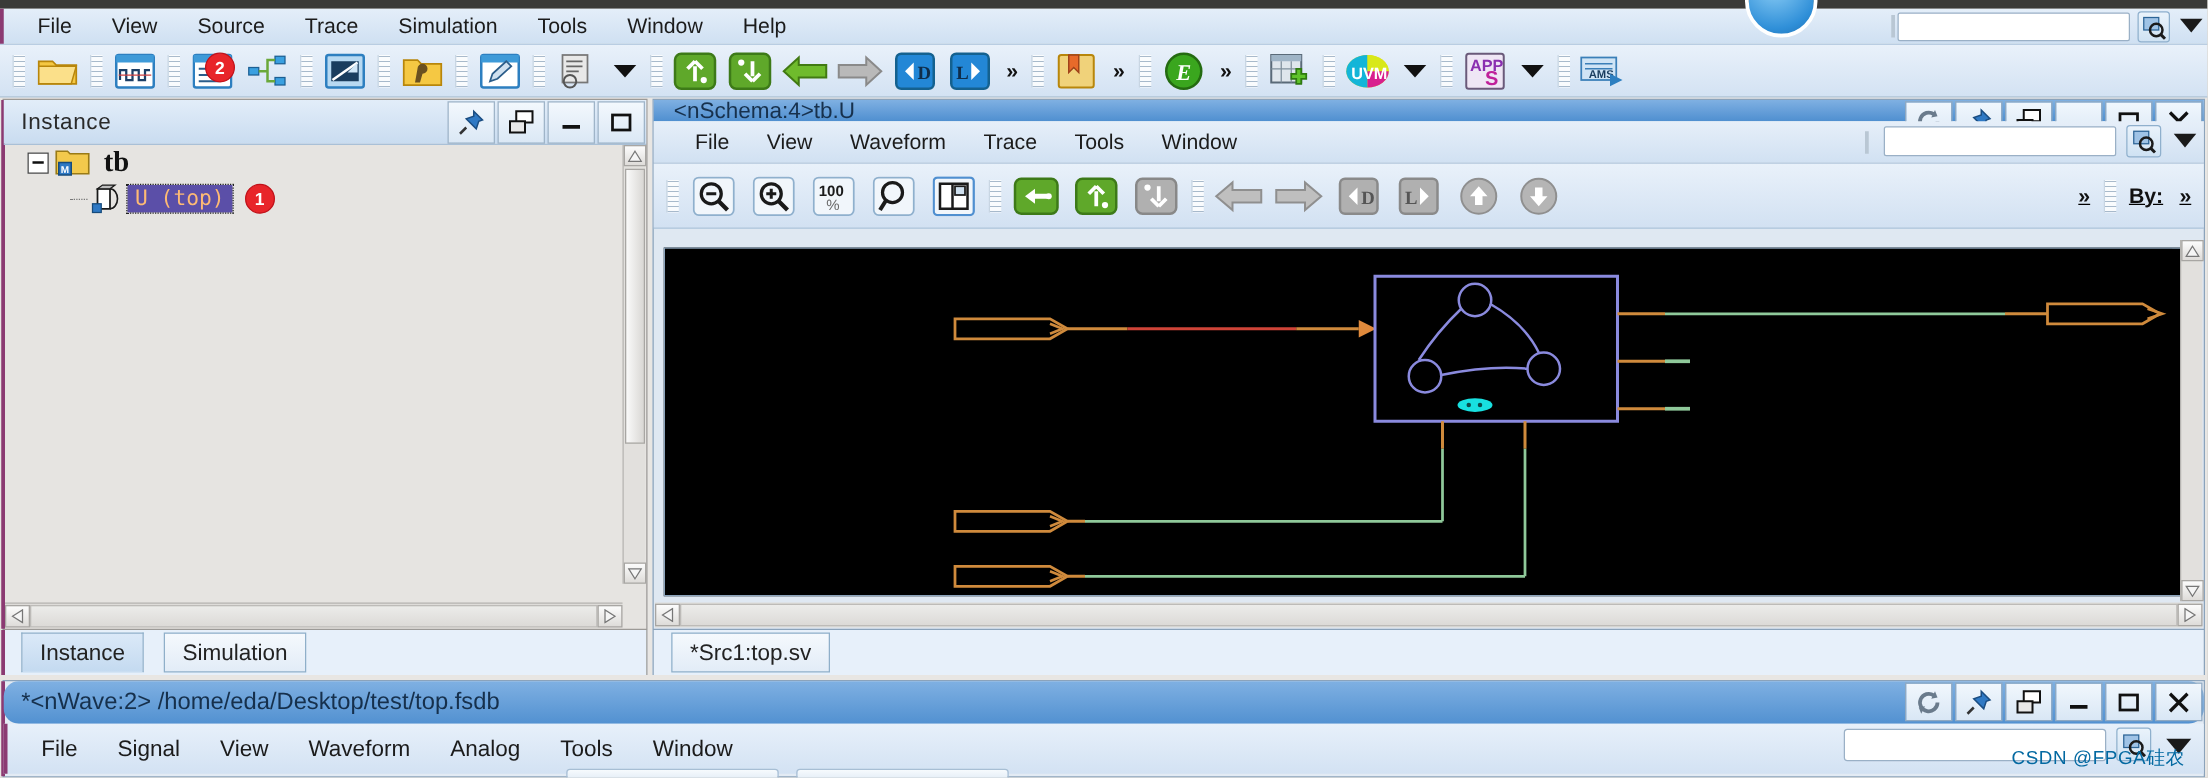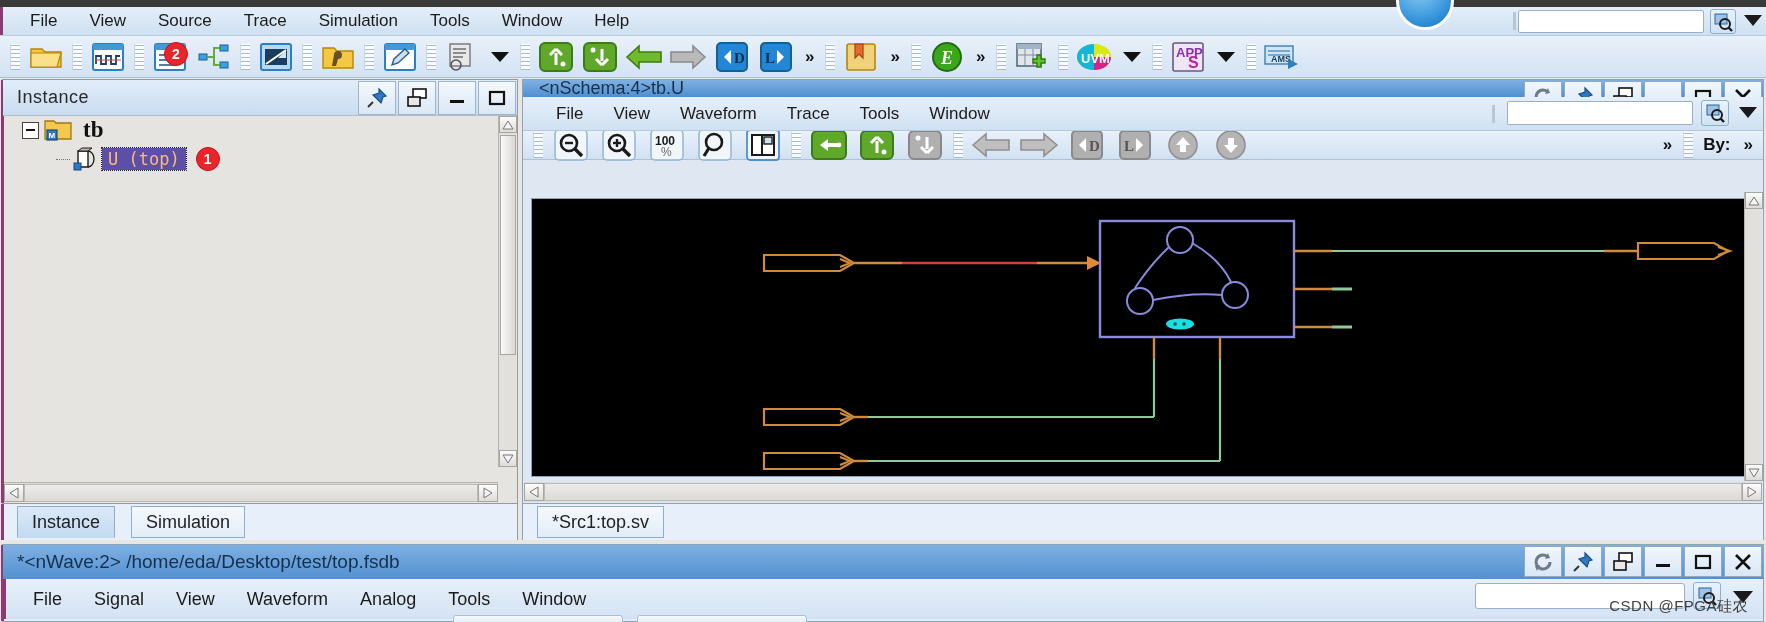--- a/index.html
+++ b/index.html
@@ -124,58 +124,58 @@
      display:flex;align-items:center; padding-left:16px; position:relative;}
   .win-title .wt { font-size:18px; color:#17314d; font-weight:normal; }
   .win-ctrls{ position:absolute; right:0; top:0; height:33px; display:flex;}
   .wc{ width:38px;height:31px;margin:1px;border:1px solid #8fa9c2;
      background:linear-gradient(#f1f7fd,#d9e7f5); display:flex;align-items:center;justify-content:center;}
 
   .sub-menubar{ height:34px; background:linear-gradient(#e6eff9,#d1e1f2);
     border-bottom:1px solid #b5c9dd; display:flex;align-items:center;padding-left:18px; position:relative;}
   .smi{ font-size:17px;color:#1b1b1b;padding:2px 15px; }
 
-  .sub-toolbar{ height:29px; background:linear-gradient(#e9f1fa,#d2e1f2);
-    border-bottom:1px solid #aac2da; display:flex;align-items:center;padding-left:6px;}
+  .sub-toolbar{ height:52px; background:linear-gradient(#e9f1fa,#d2e1f2);
+    border-bottom:1px solid #aac2da; display:flex;align-items:center;padding-left:6px;text-decoration:underline;}
   .sbtn{ width:44px;height:36px;margin:0 2px;display:flex;align-items:center;justify-content:center;}
 
   .canvas-wrap{ position:absolute; left:8px; top:118px; right:8px; bottom:26px;
      background:#000; border:1px solid #8ba3bb; }
   .canvas-wrap svg{ display:block; }
   .schem-vscroll{ position:absolute; right:1px; top:112px; width:18px; bottom:22px;
      background:#e2e0dd; border-left:1px solid #b6b4b1;}
   .schem-hscroll{ position:absolute; left:1px; right:1px; bottom:1px; height:20px;
      background:#dedcd9; display:flex;align-items:center;}
 
   .tabrow-right{ position:absolute; left:522px; top:504px; width:1242px; height:36px;
      background:#e7f0fa; border-left:1px solid #8ba3bb;border-right:1px solid #8ba3bb;}
 
   
   .wave-win{ position:absolute; left:2px; top:544px; width:1762px; height:78px;
      background:#e3ebf4; border:1px solid #8ba3bb; }
   .wave-win::before{content:'';position:absolute;left:-2px;top:0;bottom:0;width:3px;background:#8b3a72;}
   .wave-title{ height:34px; background:linear-gradient(#7fb0e2,#5291d1);
-     display:flex;align-items:center;padding-left:14px;position:relative;}
+     display:flex;align-items:center;padding-left:14px;position:relative;border-radius:12px;}
   .wave-title .wt{ font-size:19px;color:#16304c;}
   .wave-menubar{ height:40px; background:linear-gradient(#e7f0fa,#d3e2f3);
      display:flex;align-items:center;padding-left:14px;position:relative;}
   .wave-menubar::after{content:'';position:absolute;left:0;top:0;bottom:0;width:3px;background:#8b3a72;}
   .wmi{ font-size:18px;color:#1b1b1b;padding:2px 16px;}
   .wave-search{ position:absolute; right:78px; top:4px; width:210px; height:26px;
      background:#fff;border:1px solid #9ab0c6;border-radius:3px;}
   .wave-srchbtn{ position:absolute; right:42px; top:3px; width:28px; height:27px;
      background:linear-gradient(#eaf3fb,#cfe2f3);border:1px solid #8fb0cd;border-radius:3px;
      display:flex;align-items:center;justify-content:center;}
   .wave-caret{ position:absolute; right:10px; top:12px; width:0;height:0;
      border-left:10px solid transparent;border-right:10px solid transparent;border-top:12px solid #1a1a1a;}
   .wave-bottom-bits{ position:absolute; left:450px; top:70px; display:flex; gap:14px; }
   .wbb{ width:170px;height:10px;background:linear-gradient(#f6fafd,#e2ecf6);border:1px solid #a7bed4;
      border-radius:3px 3px 0 0;}
 
-  .watermark{ position:absolute; right:18px; bottom:6px; font-size:15px; color:#404040;
+  .watermark{ position:absolute; right:18px; bottom:6px; font-size:15px; color:#0369a1;
      letter-spacing:.5px; pointer-events:none; }
 
   .byt{ font-size:17px; font-weight:bold; color:#111; margin:0 6px;}
 </style>
 </head>
 <body>
 
 <div class="app">
 
   <div class="top-strip"></div>

